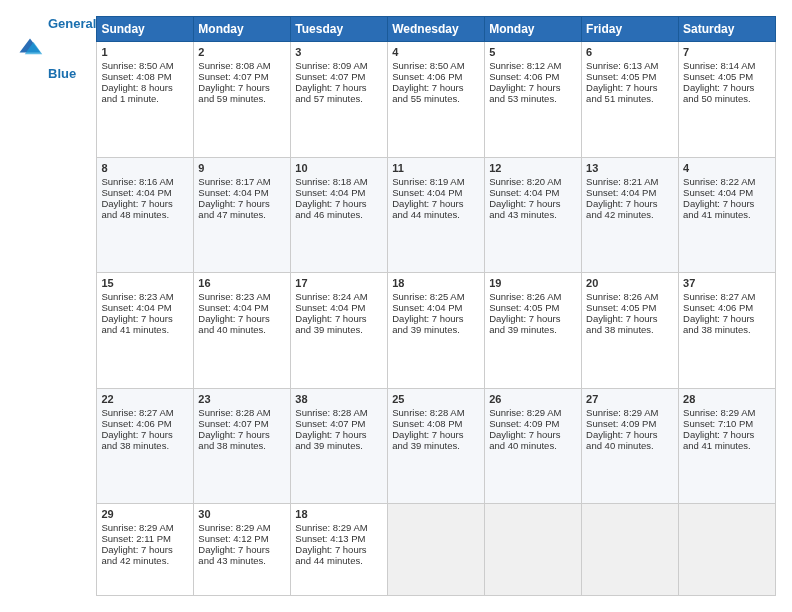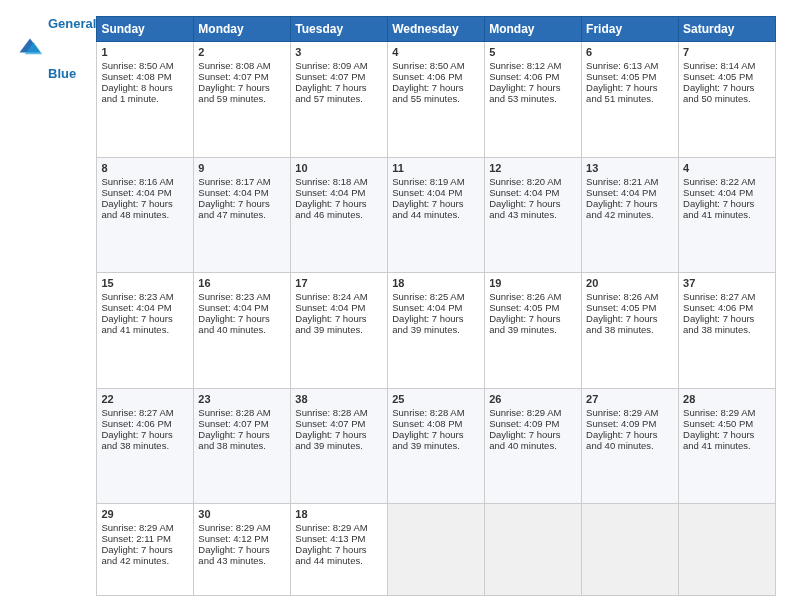--- a/index.html
+++ b/index.html
@@ -155,21 +155,21 @@
           <td><span class="day-num">20</span><span>Sunrise: 8:26 AM</span><br><span>Sunset: 4:05 PM</span><br><span>Daylight: 7 hours and 38 minutes.</span></td>
           <td><span class="day-num">37</span><span>Sunrise: 8:27 AM</span><br><span>Sunset: 4:06 PM</span><br><span>Daylight: 7 hours and 38 minutes.</span></td>
         </tr>
         <tr>
           <td><span class="day-num">22</span><span>Sunrise: 8:27 AM</span><br><span>Sunset: 4:06 PM</span><br><span>Daylight: 7 hours and 38 minutes.</span></td>
           <td><span class="day-num">23</span><span>Sunrise: 8:28 AM</span><br><span>Sunset: 4:07 PM</span><br><span>Daylight: 7 hours and 38 minutes.</span></td>
           <td><span class="day-num">38</span><span>Sunrise: 8:28 AM</span><br><span>Sunset: 4:07 PM</span><br><span>Daylight: 7 hours and 39 minutes.</span></td>
           <td><span class="day-num">25</span><span>Sunrise: 8:28 AM</span><br><span>Sunset: 4:08 PM</span><br><span>Daylight: 7 hours and 39 minutes.</span></td>
           <td><span class="day-num">26</span><span>Sunrise: 8:29 AM</span><br><span>Sunset: 4:09 PM</span><br><span>Daylight: 7 hours and 40 minutes.</span></td>
           <td><span class="day-num">27</span><span>Sunrise: 8:29 AM</span><br><span>Sunset: 4:09 PM</span><br><span>Daylight: 7 hours and 40 minutes.</span></td>
-          <td><span class="day-num">28</span><span>Sunrise: 8:29 AM</span><br><span>Sunset: 4:50 PM</span><br><span>Daylight: 7 hours and 41 minutes.</span></td>
+          <td><span class="day-num">28</span><span>Sunrise: 8:29 AM</span><br><span>Sunset: 7:10 PM</span><br><span>Daylight: 7 hours and 41 minutes.</span></td>
         </tr>
         <tr class="last-row">
           <td><span class="day-num">29</span><span>Sunrise: 8:29 AM</span><br><span>Sunset: 2:11 PM</span><br><span>Daylight: 7 hours and 42 minutes.</span></td>
           <td><span class="day-num">30</span><span>Sunrise: 8:29 AM</span><br><span>Sunset: 4:12 PM</span><br><span>Daylight: 7 hours and 43 minutes.</span></td>
           <td><span class="day-num">18</span><span>Sunrise: 8:29 AM</span><br><span>Sunset: 4:13 PM</span><br><span>Daylight: 7 hours and 44 minutes.</span></td>
           <td class="empty-cell"></td>
           <td class="empty-cell"></td>
           <td class="empty-cell"></td>
           <td class="empty-cell"></td>
         </tr>

